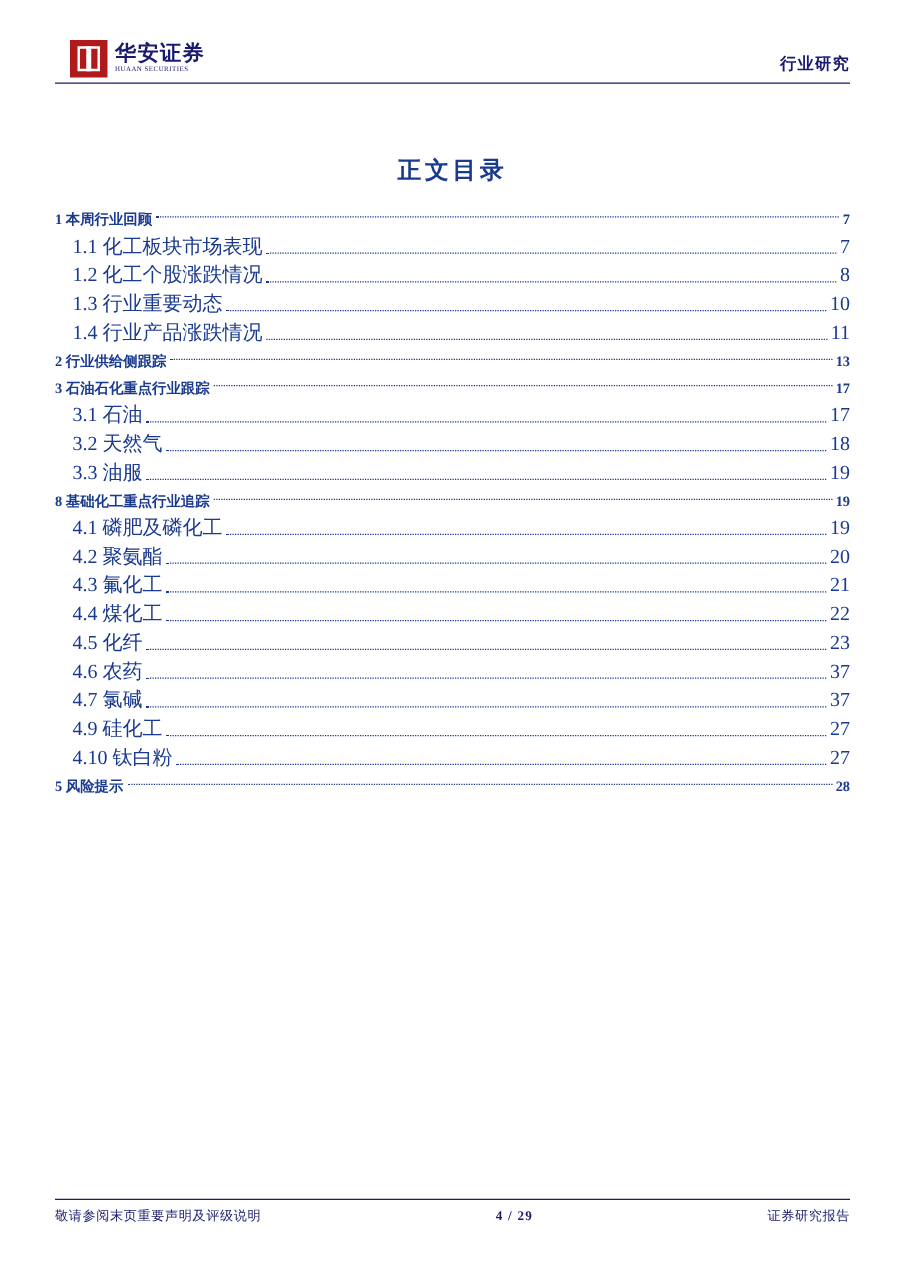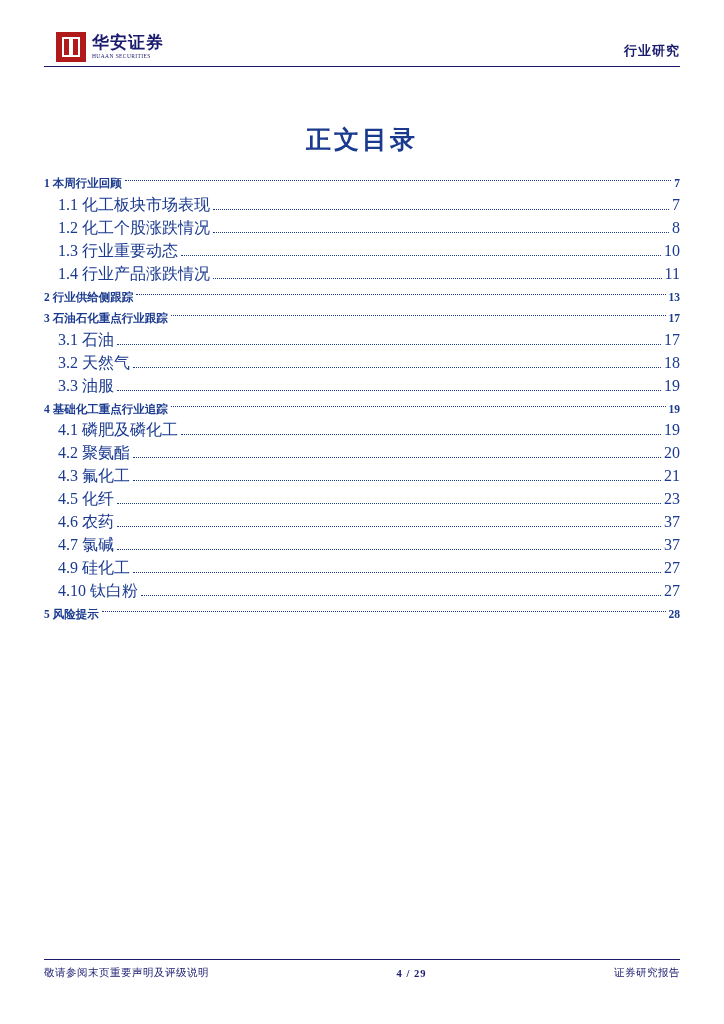--- a/index.html
+++ b/index.html
@@ -85,21 +85,21 @@
     letter-spacing: 1px;
   }
   .header-rule {
     border-bottom: 1.6px solid #1a1a6e;
     margin: 0 0 0 0;
   }
 
   
   .doc-title {
     text-align: center;
-    font-size: 25px;
+    font-size: 19px;
     font-weight: bold;
     color: #1a3a8f;
     letter-spacing: 3px;
     margin-top: 56px;
     margin-bottom: 22px;
     font-family: "Liberation Serif", serif;
   }
 
   
   .toc {
@@ -231,38 +231,43 @@
         <span class="toc-label">3.2 天然气</span>
         <span class="toc-dots"></span>
         <span class="toc-page">18</span>
       </div>
       <div class="toc-row level2">
         <span class="toc-label">3.3 油服</span>
         <span class="toc-dots"></span>
         <span class="toc-page">19</span>
       </div>
       <div class="toc-row level1">
-        <span class="toc-label">4 基础化工重点行业追踪</span>
+        <span class="toc-label">8 基础化工重点行业追踪</span>
         <span class="toc-dots"></span>
         <span class="toc-page">19</span>
       </div>
       <div class="toc-row level2">
         <span class="toc-label">4.1 磷肥及磷化工</span>
         <span class="toc-dots"></span>
         <span class="toc-page">19</span>
       </div>
       <div class="toc-row level2">
         <span class="toc-label">4.2 聚氨酯</span>
         <span class="toc-dots"></span>
         <span class="toc-page">20</span>
       </div>
       <div class="toc-row level2">
         <span class="toc-label">4.3 氟化工</span>
         <span class="toc-dots"></span>
         <span class="toc-page">21</span>
+      </div>
+      <div class="toc-row level2">
+        <span class="toc-label">4.4 煤化工</span>
+        <span class="toc-dots"></span>
+        <span class="toc-page">22</span>
       </div>
       <div class="toc-row level2">
         <span class="toc-label">4.5 化纤</span>
         <span class="toc-dots"></span>
         <span class="toc-page">23</span>
       </div>
       <div class="toc-row level2">
         <span class="toc-label">4.6 农药</span>
         <span class="toc-dots"></span>
         <span class="toc-page">37</span>

